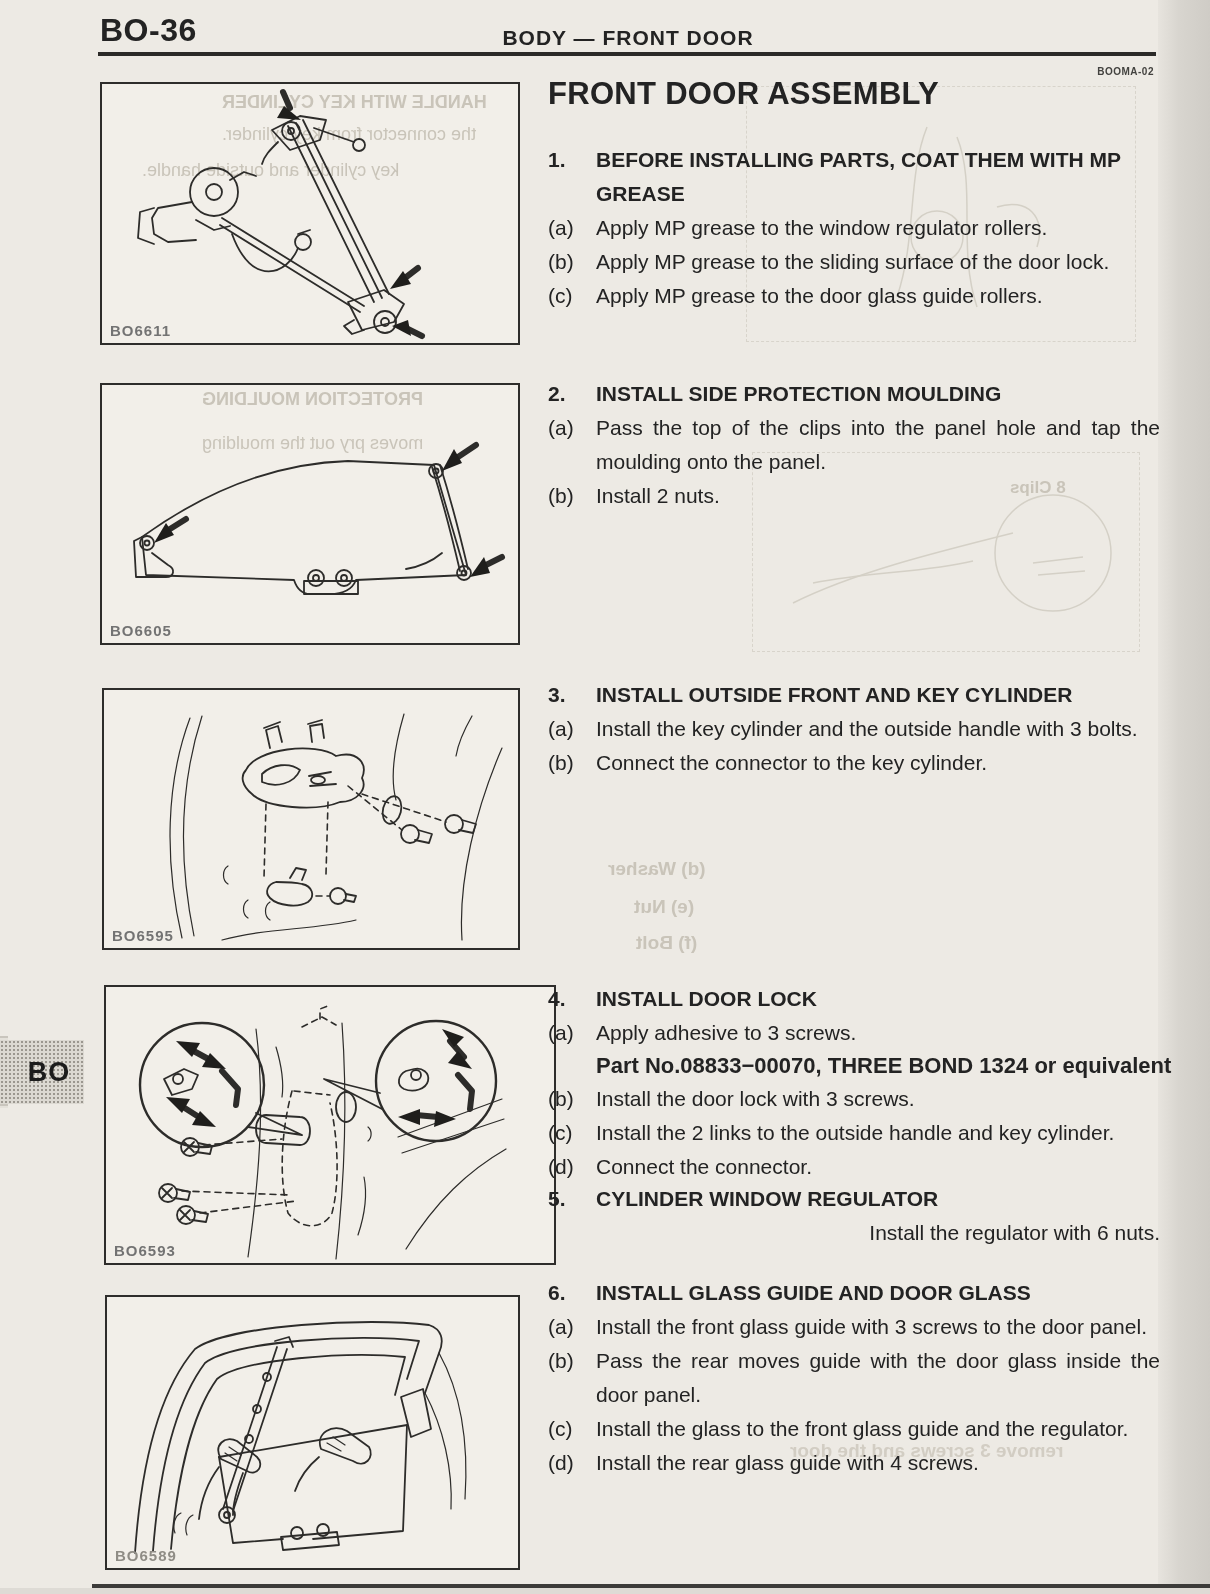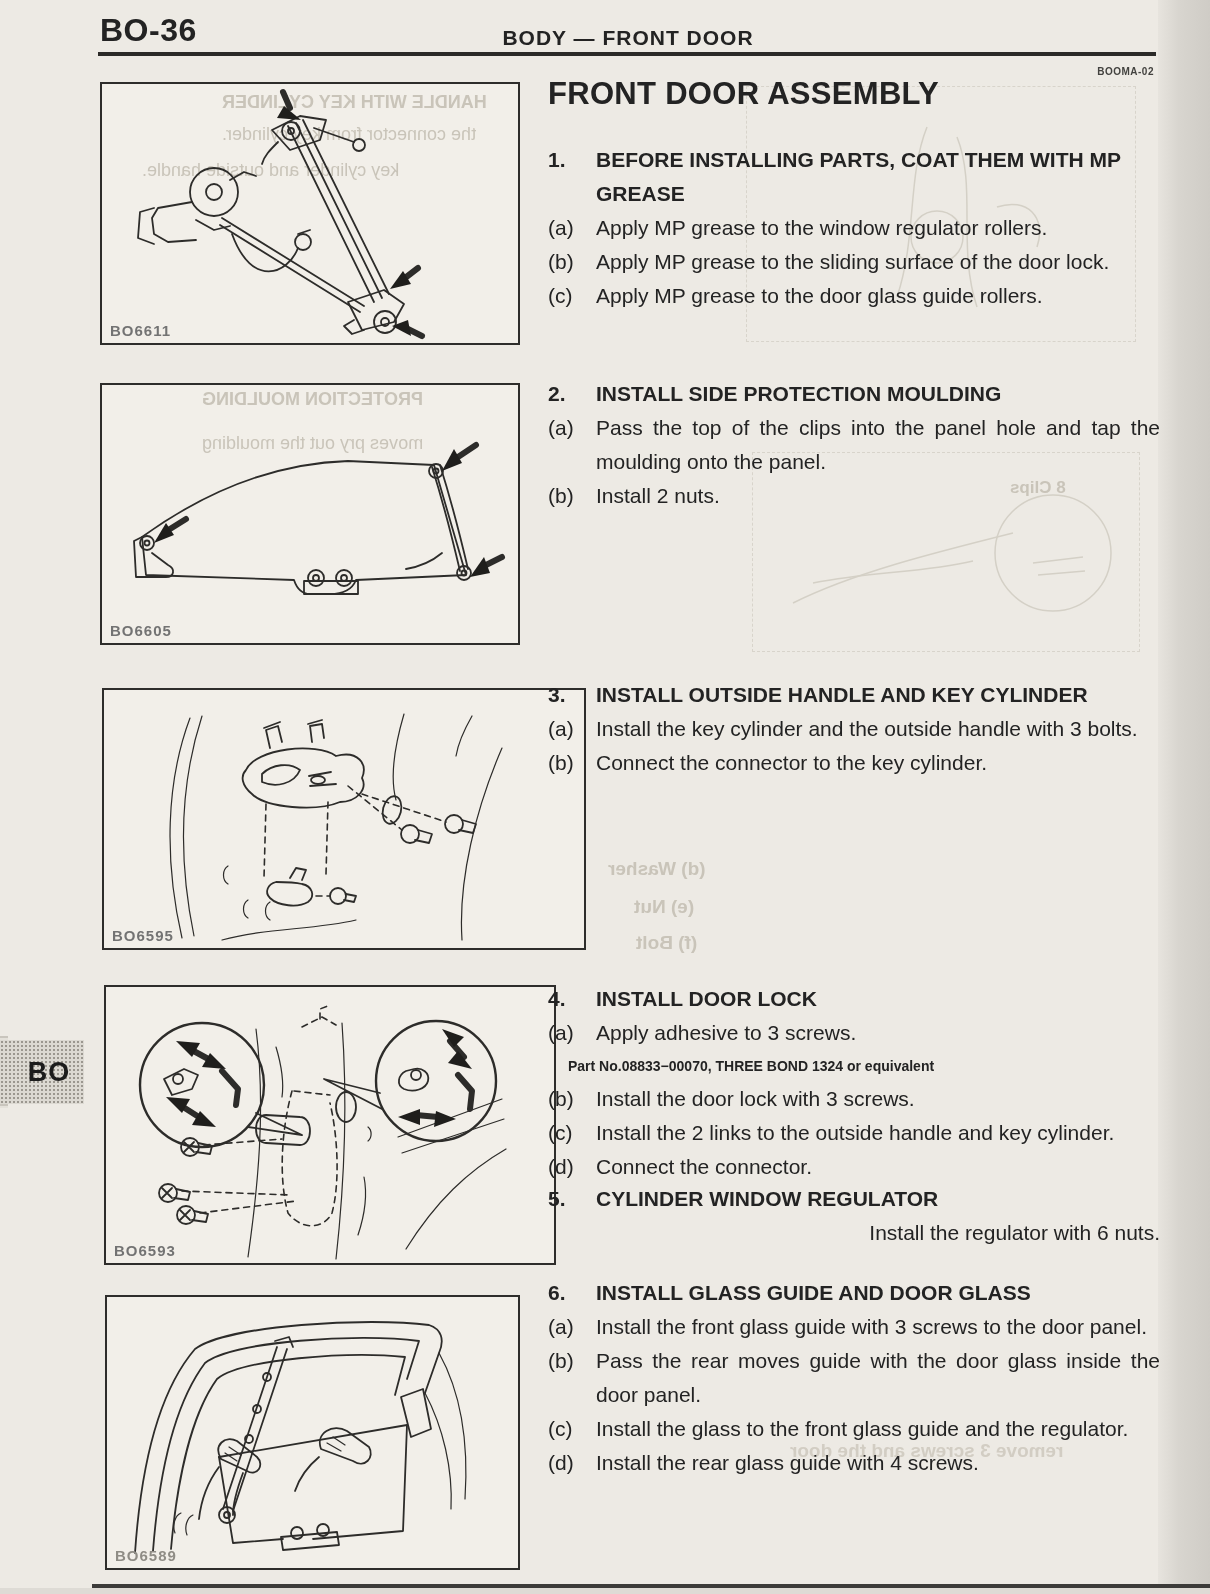--- a/index.html
+++ b/index.html
@@ -33,21 +33,21 @@
   .main-title { position:absolute; left:548px; top:76px; font-size:31px; font-weight:bold; letter-spacing:.3px; }
 
   
   .section { position:absolute; left:548px; width:612px; font-size:21px; line-height:34px; }
   .s-head { display:flex; font-weight:bold; }
   .s-num { width:48px; flex:0 0 48px; }
   .s-title { flex:1; }
   .s-item { display:flex; }
   .s-label { width:48px; flex:0 0 48px; }
   .s-text { flex:1; text-align:justify; }
-  .s-note { margin-left:20px; font-weight:bold; font-size:14px; line-height:32px; white-space:nowrap; }
+  .s-note { margin-left:48px; font-weight:bold; font-size:22px; line-height:32px; white-space:nowrap; }
   .s-intro { margin-left:48px;text-align:right; }
 
   
   .fig {
     position:absolute; border:2px solid #2e2d2b; background:#f2efe9;
   }
   .fig-code {
     position:absolute; left:8px; bottom:4px; font-size:15px; font-weight:bold;
     letter-spacing:1px; color:#737373;
   }
@@ -201,21 +201,21 @@
           <polygon class="solid" points="72,150 52,158 64,138"></polygon>
         <path class="thick" d="M374,60 L356,72"></path>
           <polygon class="solid" points="360,78 340,86 352,64"></polygon>
         <path class="thick" d="M400,172 L384,180"></path>
           <polygon class="solid" points="388,188 368,192 382,172"></polygon>
       </g>
     </svg>
     <div class="fig-code">BO6605</div>
   </div>
 
-  <div class="fig" style="left:102px; top:688px; width:484px; height:262px;">
+  <div class="fig" style="left:102px; top:688px; width:418px; height:262px;">
     <svg class="art" width="414" height="258" viewBox="0 0 414 258">
 
       <path class="thin" d="M86,28 C62,92 60,170 78,248"></path>
       <path class="thin" d="M98,26 C76,94 74,168 90,246"></path>
       <path class="thin" d="M300,24 C290,58 286,88 292,110"></path>
       <path class="thin" d="M398,58 C372,118 354,190 358,250"></path>
       <path class="thin" d="M368,26 C360,40 354,54 352,66"></path>
 
       <path d="M142,80 C152,58 212,52 232,66 C254,60 264,74 258,88 C264,100 252,112 236,112 C212,122 162,118 148,104 C138,96 136,86 142,80 Z"></path>
       <path d="M158,84 C168,74 186,72 196,80 C190,94 172,98 158,92 Z"></path>
@@ -383,21 +383,21 @@
     </div>
     <div class="s-item">
       <span class="s-label">(b)</span>
       <span class="s-text">Install 2 nuts.</span>
     </div>
   </div>
 
   <div class="section" style="top:678px;">
     <div class="s-head">
       <span class="s-num">3.</span>
-      <span class="s-title">INSTALL OUTSIDE HANDLE AND KEY CYLINDER</span>
+      <span class="s-title">INSTALL OUTSIDE FRONT AND KEY CYLINDER</span>
     </div>
     <div class="s-item">
       <span class="s-label">(a)</span>
       <span class="s-text">Install the key cylinder and the outside handle with 3 bolts.</span>
     </div>
     <div class="s-item">
       <span class="s-label">(b)</span>
       <span class="s-text">Connect the connector to the key cylinder.</span>
     </div>
   </div>

